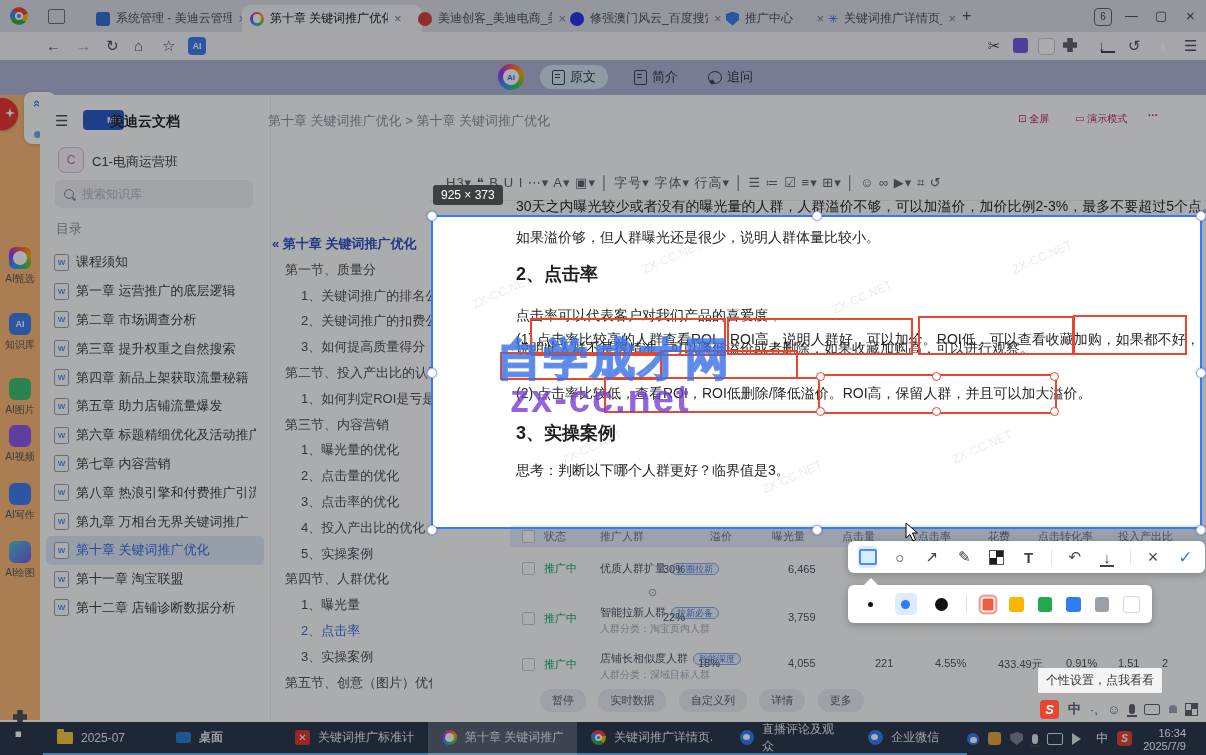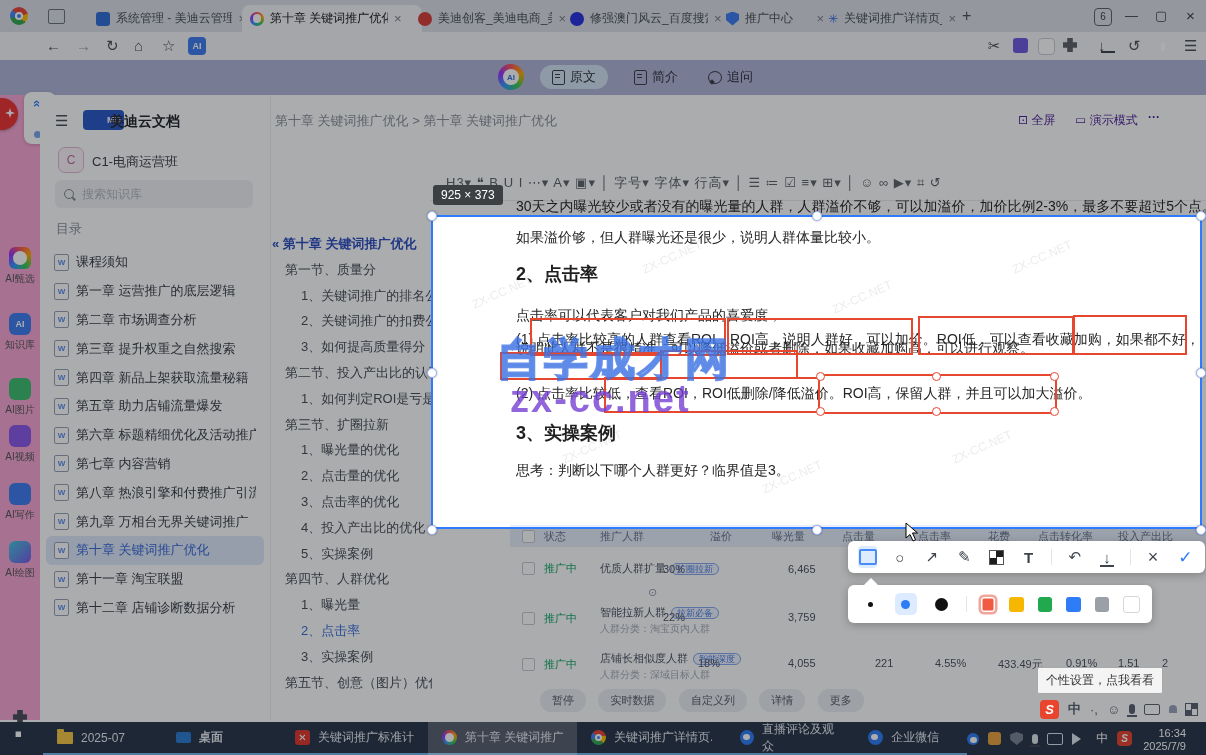--- a/index.html
+++ b/index.html
@@ -39,21 +39,21 @@
   
   .siteband{left:0;top:60px;width:1206px;height:35px;background:#b2b5d8;}
   .pillnav{height:24px;border-radius:13px;display:flex;align-items:center;gap:5px;padding:0 12px;font-size:13px;color:#2d3138;}
   .pillnav.sel{background:#d3e6f5;}
   .docic{width:11px;height:13px;border:1.5px solid #3a3f46;border-radius:2px;position:relative;display:inline-block;}
   .docic::after{content:"";position:absolute;left:2px;top:3px;width:5px;height:1.5px;background:#3a3f46;box-shadow:0 3px 0 #3a3f46;}
   .chatic{width:12px;height:11px;border:1.5px solid #3a3f46;border-radius:50%;position:relative;display:inline-block;}
   .chatic::after{content:"";position:absolute;left:1px;top:8px;width:4px;height:4px;background:#3a3f46;transform:rotate(45deg);}
 
   
-  .rail{left:0;top:95px;width:40px;height:625px;background:#f9a8d4;border-right:1px solid #701a75;}
+  .rail{left:0;top:95px;width:40px;height:625px;background:#fdba74;border-right:1px solid #701a75;}
   .railitem{width:40px;text-align:center;font-size:10px;color:#555;}
   .railic{width:22px;height:22px;border-radius:6px;margin:0 auto 3px;}
   .redbadge{left:-14px;top:98px;width:32px;height:32px;background:#e33; border-radius:50%;box-shadow:0 1px 3px rgba(0,0,0,.3);}
   .redbadge::after{content:"";position:absolute;left:19px;top:10px;width:10px;height:10px;background:#fff;clip-path:polygon(50% 0,62% 38%,100% 50%,62% 62%,50% 100%,38% 62%,0 50%,38% 38%);}
   .chevcard{left:24px;top:92px;width:32px;height:52px;background:#fff;border-radius:8px;box-shadow:0 1px 4px rgba(0,0,0,.18);}
   .dblchev{color:#3b82f6;font-weight:bold;font-size:13px;transform:rotate(90deg);display:inline-block;}
   .pinic{width:7px;height:7px;background:#7aa7e8;border-radius:50%;position:relative;display:inline-block;}
   .pinic::after{content:"";position:absolute;left:6px;top:6px;width:6px;height:2px;background:#7aa7e8;transform:rotate(45deg);}
 
   
@@ -74,21 +74,21 @@
   .toc{left:272px;top:231px;width:160px;font-size:13px;color:#4a4f58;}
   .toc div{line-height:25.8px;height:25.8px;white-space:nowrap;overflow:hidden;}
   .toc .hd{color:#2e50c0;font-weight:bold;}
   .toc .l1{padding-left:13px;}
   .toc .l2{padding-left:29px;}
   .toc .on{color:#3b6fd9;}
 
   
   .contentbg{left:430px;top:95px;width:776px;height:625px;background:#fff;}
   .crumb{font-size:13px;color:#8a8f99;}
-  .crumbbtn{font-size:12px;color:#4c1d95;}
+  .crumbbtn{font-size:10px;color:#be185d;}
   .edbar{left:430px;top:166px;width:776px;height:34px;border-bottom:1px solid #ececec;display:flex;align-items:center;}
   .edicons{font-size:13px;color:#5f646c;letter-spacing:1px;padding-left:16px;white-space:nowrap;overflow:hidden;width:750px;}
   .dtext{font-size:14px;color:#262626;white-space:nowrap;}
   .dhead{font-size:18px;font-weight:bold;color:#1f1f1f;white-space:nowrap;}
   .wm1{font-size:44px;font-weight:bold;letter-spacing:3px;color:rgba(125,165,240,0.30);-webkit-text-stroke:2px rgba(55,110,225,0.75);}
   .wm2{font-size:38px;font-weight:bold;color:rgba(118,62,210,0.8);letter-spacing:2px;}
   .wmt{font-size:12px;color:rgba(90,90,100,0.12);transform:rotate(-24deg);}
   .ann{border:2px solid #e8472f;}
   .hdl{width:7px;height:7px;background:#fff;border:1.5px solid #e8472f;border-radius:50%;position:absolute;}
 
@@ -326,38 +326,38 @@
         <span class="wdoc">W</span>
         <span class="nw">第十一章 淘宝联盟</span>
       </div>
     <div class="chap">
         <span class="wdoc">W</span>
         <span class="nw">第十二章 店铺诊断数据分析</span>
       </div>
   </div>
 
   <div class="ab contentbg"></div>
-  <span class="ab crumb" style="left:275px;top:112px;">第十章 关键词推广优化 &gt; 第十章 关键词推广优化</span>
+  <span class="ab crumb" style="left:268px;top:112px;">第十章 关键词推广优化 &gt; 第十章 关键词推广优化</span>
   <span class="ab crumbbtn" style="left:1018px;top:112px;"><span>⊡</span> <span>全屏</span></span>
   <span class="ab crumbbtn" style="left:1075px;top:112px;"><span>▭</span> <span>演示模式</span></span>
   <span class="ab crumbbtn" style="left:1148px;top:110px;font-weight:bold;">···</span>
 
   <div class="ab edbar">
     <span class="edicons">H3▾   ❝   B   U   I   ⋯▾   A▾   ▣▾   │   字号▾   字体▾   行高▾   │   ☰   ≔   ☑   ≡▾   ⊞▾   │   ☺   ∞   ▶▾   ⌗   ↺</span>
   </div>
 
   <div class="ab toc">
     <div class="hd"><span>«</span> <span>第十章 关键词推广优化</span></div>
     <div class="l1">第一节、质量分</div>
     <div class="l2">1、关键词推广的排名公式</div>
     <div class="l2">2、关键词推广的扣费公式</div>
     <div class="l2">3、如何提高质量得分</div>
     <div class="l1">第二节、投入产出比的认识</div>
     <div class="l2">1、如何判定ROI是亏是赚</div>
-    <div class="l1">第三节、扩圈拉新</div>
+    <div class="l1">第三节、内容营销</div>
     <div class="l2">1、曝光量的优化</div>
     <div class="l2">2、点击量的优化</div>
     <div class="l2">3、点击率的优化</div>
     <div class="l2">4、投入产出比的优化（观察7天/15..</div>
     <div class="l2">5、实操案例</div>
     <div class="l1">第四节、人群优化</div>
     <div class="l2">1、曝光量</div>
     <div class="l2 on">2、点击率</div>
     <div class="l2">3、实操案例</div>
     <div class="l1">第五节、创意（图片）优化</div>

